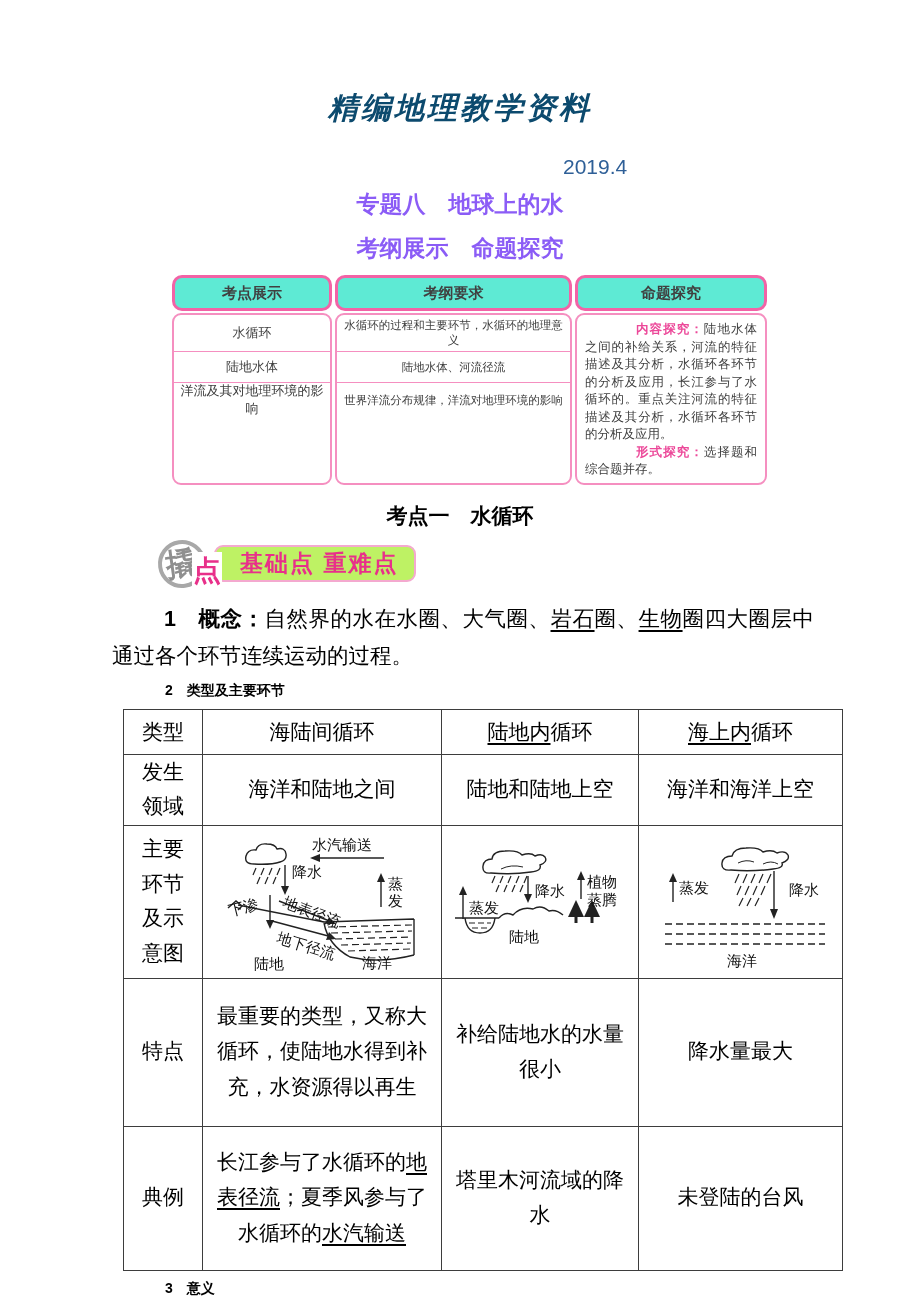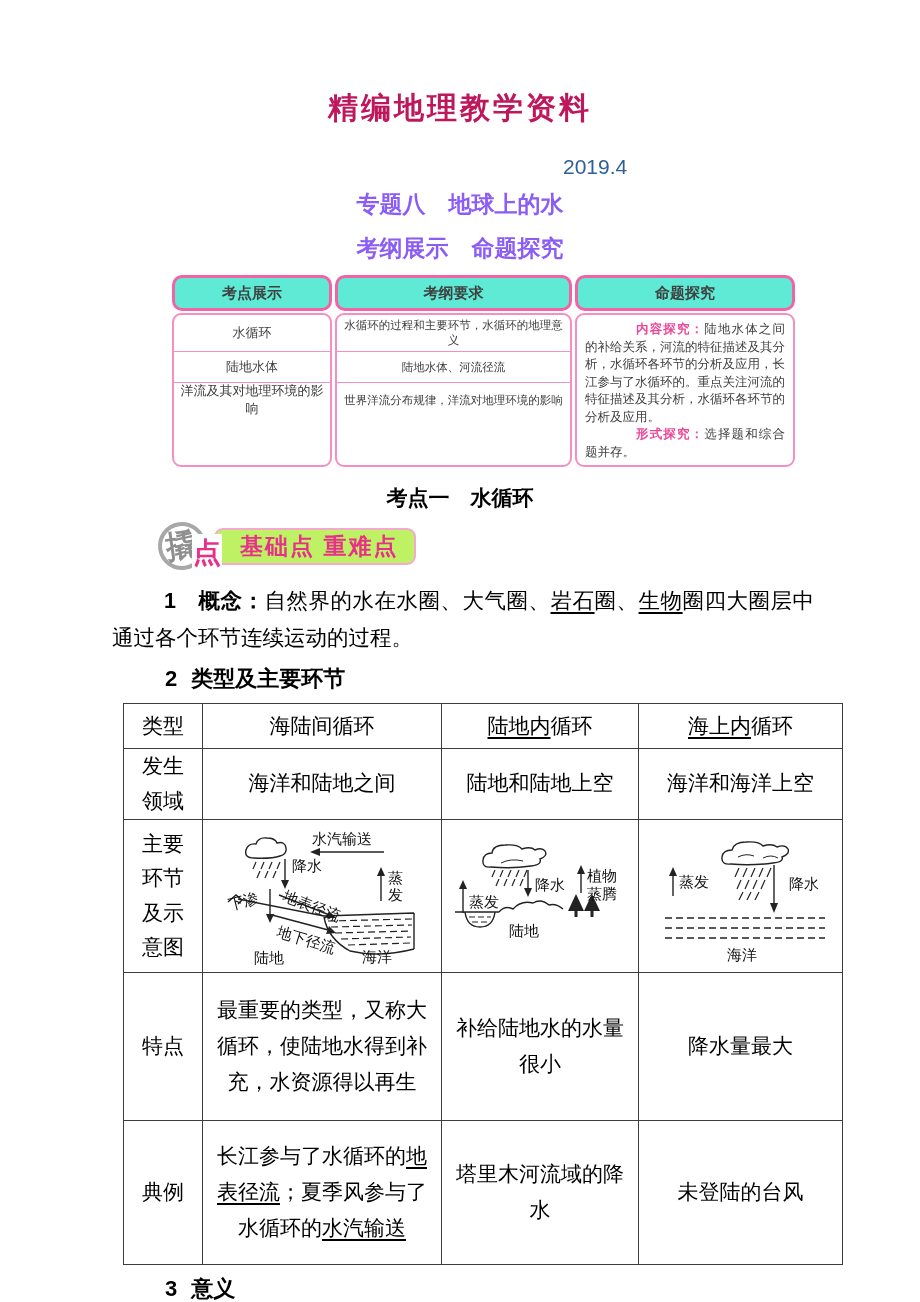--- a/index.html
+++ b/index.html
@@ -6,21 +6,21 @@
   html,body { background:#ffffff; }
   .page {
     position:relative; width:920px; height:1302px; margin:0 auto;
     background:#fff; overflow:hidden;
     font-family:"Liberation Serif", serif; color:#000;
   }
 
   .doc-title {
     margin-top:88px; text-align:center;
     font-family:"Liberation Sans", sans-serif;
-    font-size:30px; font-weight:bold; letter-spacing:3px; color:#be185d;
+    font-size:30px; font-weight:bold; letter-spacing:3px; color:#0c4a6e;font-style:italic;
   }
   .date-line {
     margin-top:26px; margin-left:563px; width:120px;
     font-family:"Liberation Sans", sans-serif;
     font-size:21px; color:#2e5f97;
   }
   .topic, .subtitle {
     text-align:center; font-family:"Liberation Sans", sans-serif;
     font-size:23px; font-weight:bold; color:#8b5cf6;
   }
@@ -33,21 +33,21 @@
   .exam-head .pill {
     height:36px; line-height:30px; text-align:center;
     border:3px solid #f263a6; border-radius:10px; background:#5eead4;
     font-size:15px; font-weight:bold; color:#404040; margin-right:3px;
   }
   .exam-body { display:flex; margin-top:2px; align-items:stretch; }
   .exam-col {
     border:2px solid #f58fc0; border-radius:9px; background:#fff; margin-right:3px;
     overflow:hidden;
   }
-  .w1 { width:160px; } .w2 { width:237px; } .w3 { width:220px; margin-right:0 !important; }
+  .w1 { width:160px; } .w2 { width:237px; } .w3 { width:192px; margin-right:0 !important; }
   .exam-cell {
     display:flex; align-items:center; justify-content:center; text-align:center;
     color:#3d3d3d; font-size:13px; padding:0 3px;
   }
   .exam-cell.small { font-size:11.5px; }
   .r1 { height:36px; } .r2 { height:31px; } .r3 { height:35px; }
   .sep { border-top:1.5px solid #f58fc0; }
   .explore-box { padding:6px 8px 4px 8px; color:#3d3d3d; font-size:12.5px; line-height:17.5px; text-align:justify; }
   .explore-box p { text-indent:2em; }
   .explore-box b { color:#ec4899;padding-left:26px; }
@@ -82,21 +82,21 @@
   
   .concept {
     margin:10px 106px 0 112px; font-size:21.5px; line-height:37px; text-align:justify;
   }
   .concept .numlab { font-family:"Liberation Sans", sans-serif; font-weight:bold; }
   .concept .ind { display:inline-block; width:52px; }
   u { text-underline-offset:4px; }
 
   .h-num {
     margin-top:7px; margin-left:165px;
-    font-family:"Liberation Sans", sans-serif; font-size:22px; font-weight:bold;
+    font-family:"Liberation Sans", sans-serif; font-size:14px; font-weight:bold;
   }
   .h-num .gap { display:inline-block; width:14px; }
 
   
   table.water {
     margin:9px 0 0 123px; border-collapse:collapse; table-layout:fixed;
     width:679px; font-size:21px;
   }
   table.water td {
     border:1.6px solid #3d3d3d; vertical-align:middle; text-align:center;

